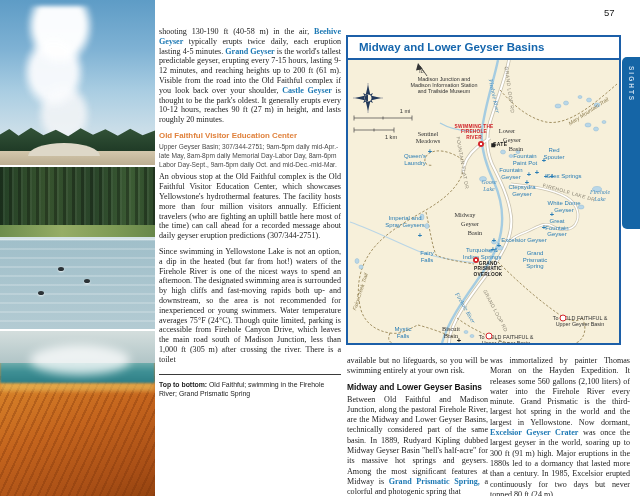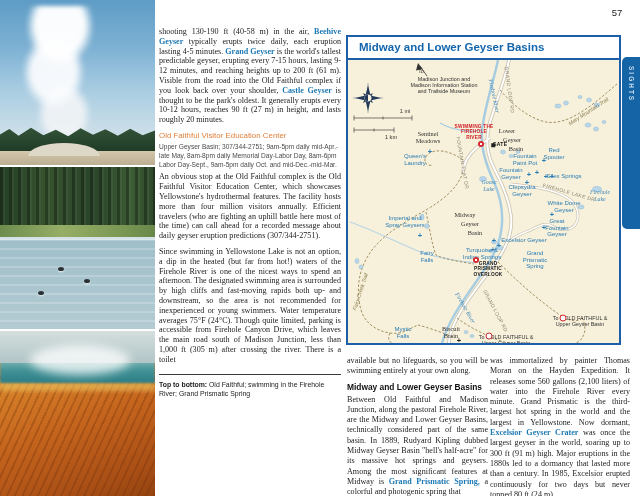--- a/index.html
+++ b/index.html
@@ -31,33 +31,33 @@
   .ph3 .teal{position:absolute;left:0;top:26px;width:100%;height:26px;background:linear-gradient(180deg,#8fc0bc,#3f9095 55%,#2e7f86);filter:blur(1px);}
   .ph3 .steam{position:absolute;left:0;top:0;width:100%;height:32px;background:linear-gradient(180deg,#d4dedd,#b1c5c7);}
   .ph3 .wisp{position:absolute;left:30px;top:14px;width:100px;height:30px;border-radius:50%;background:rgba(255,255,255,.75);filter:blur(5px);}
   .ph3 .gold{position:absolute;left:0;top:50px;width:100%;height:10px;background:rgba(235,190,90,.65);filter:blur(2px);}
 
   
   .col{position:absolute;color:#1c1c1c;}
   .col1{left:159px;top:27px;width:182px;}
   .body{font:8.1px/9.8px "Liberation Serif",serif;text-align:justify;margin:0 0 6px;}
   .b2{font:8.1px/10.3px "Liberation Serif",serif;text-align:justify;margin:0 0 5px;}
-  .listing-title{font-weight:normal;font-size:7.9px;line-height:10px;color:#e0823d;margin:2px 0 2px;}
+  .listing-title{font-weight:bold;font-size:7.9px;line-height:10px;color:#e0823d;margin:2px 0 2px;}
   .info{font-size:6.6px;line-height:8.8px;color:#4a4a4a;margin:0 0 3px;}
   .sec-title{font-weight:bold;font-size:8.7px;line-height:11px;color:#111;margin:3px 0 2px;}
   .seg-bb{font-weight:bold;color:#1d79b4;}
   .divider{border-top:1px solid #3a3a3a;margin:9px 0 5px;}
   .caption{font-size:6.9px;line-height:9.2px;color:#222;margin:0;}
   .cap-lead{font-weight:bold;}
   .col2{left:347px;top:356px;width:141px;}
   .col3{left:490px;top:356px;width:140px;}
   .mid-head{font-weight:bold;font-size:8.4px;line-height:10px;color:#111;margin:4px 0 3px;}
 
   
-  .pagenum{position:absolute;left:604px;top:7px;width:26px;text-align:center;font-weight:normal;font-size:9.5px;color:#1a1a1a;}
+  .pagenum{position:absolute;left:604px;top:7px;width:26px;text-align:left;font-weight:normal;font-size:9.5px;color:#1a1a1a;}
   .sights-tab{position:absolute;left:622px;top:57px;width:18px;height:172px;background:#1565a6;border-radius:5px 0 0 5px;}
   .sights-tab span{display:block;margin:9px auto 0;writing-mode:vertical-rl;font-weight:bold;font-size:6.5px;letter-spacing:2px;color:#c7daec;}
 
   
   .map{position:absolute;left:346px;top:35px;width:271px;height:306px;border:2px solid #1c5fa8;background:#f7f0da;}
   .map-title{height:21px;line-height:21px;background:#fff;border-bottom:2px solid #1c5fa8;color:#1566ad;font-weight:bold;font-size:11.5px;padding-left:11px;}
   .map-body{position:relative;width:271px;height:283px;overflow:hidden;}
   .map-body svg{position:absolute;left:0;top:0;}
   #map-labels,#map-markers{position:absolute;left:0;top:0;width:100%;height:100%;}
   .ml{position:absolute;white-space:pre;text-align:center;line-height:1.12;font-size:6px;color:#2a7db5;}
@@ -109,21 +109,21 @@
     <p class="body"><span>shooting 130-190 ft (40-58 m) in the air, </span><span class="seg-bb">Beehive Geyser</span><span> typically erupts twice daily, each eruption lasting 4-5 minutes. </span><span class="seg-bb">Grand Geyser</span><span> is the world's tallest predictable geyser, erupting every 7-15 hours, lasting 9-12 minutes, and reaching heights up to 200 ft (61 m). Visible from the road into the Old Faithful complex if you look back over your shoulder, </span><span class="seg-bb">Castle Geyser</span><span> is thought to be the park's oldest. It generally erupts every 10-12 hours, reaches 90 ft (27 m) in height, and lasts roughly 20 minutes.</span></p>
     <h3 class="listing-title">Old Faithful Visitor Education Center</h3>
     <p class="info">Upper Geyser Basin; 307/344-2751; 9am-5pm daily mid-Apr.-late May, 8am-8pm daily Memorial Day-Labor Day, 8am-6pm Labor Day-Sept., 9am-5pm daily Oct. and mid-Dec.-mid-Mar.</p>
     <p class="body">An obvious stop at the Old Faithful complex is the Old Faithful Visitor Education Center, which showcases Yellowstone's hydrothermal features. The facility hosts more than four million visitors annually. Efficient travelers (who are fighting an uphill battle here most of the time) can call ahead for a recorded message about daily geyser eruption predictions (307/344-2751).</p>
     <p class="body">Since swimming in Yellowstone Lake is not an option, a dip in the heated (but far from hot!) waters of the Firehole River is one of the nicest ways to spend an afternoon. The designated swimming area is surrounded by high cliffs and fast-moving rapids both up- and downstream, so the area is not recommended for inexperienced or young swimmers. Water temperature averages 75°F (24°C). Though quite limited, parking is accessible from Firehole Canyon Drive, which leaves the main road south of Madison Junction, less than 1,000 ft (305 m) after crossing the river. There is a toilet</p>
     <div class="divider"></div>
     <p class="caption"><span class="cap-lead">Top to bottom:</span><span> Old Faithful; swimming in the Firehole River; Grand Prismatic Spring</span></p>
   </div>
 
   <div class="col col2">
-    <p class="b2">available but no lifeguards, so you will be swimming entirely at your own along.</p>
+    <p class="b2">available but no lifeguards, so you will be swimming entirely at your own risk.</p>
     <h3 class="mid-head">Midway and Lower Geyser Basins</h3>
     <p class="b2"><span>Between Old Faithful and Madison Junction, along the pastoral Firehole River, are the Midway and Lower Geyser Basins, technically considered part of the same basin. In 1889, Rudyard Kipling dubbed Midway Geyser Basin "hell's half-acre" for its massive hot springs and geysers. Among the most significant features at Midway is </span><span class="seg-bb">Grand Prismatic Spring,</span><span> a colorful and photogenic spring that</span></p>
   </div>
 
   <div class="col col3">
     <p class="b2"><span>was immortalized by painter Thomas Moran on the Hayden Expedition. It releases some 560 gallons (2,100 liters) of water into the Firehole River every minute. Grand Prismatic is the third-largest hot spring in the world and the largest in Yellowstone. Now dormant, </span><span class="seg-bb">Excelsior Geyser Crater</span><span> was once the largest geyser in the world, soaring up to 300 ft (91 m) high. Major eruptions in the 1880s led to a dormancy that lasted more than a century. In 1985, Excelsior erupted continuously for two days but never topped 80 ft (24 m).</span></p>
   </div>
 
   <div class="pagenum">57</div>
   <div class="sights-tab">

